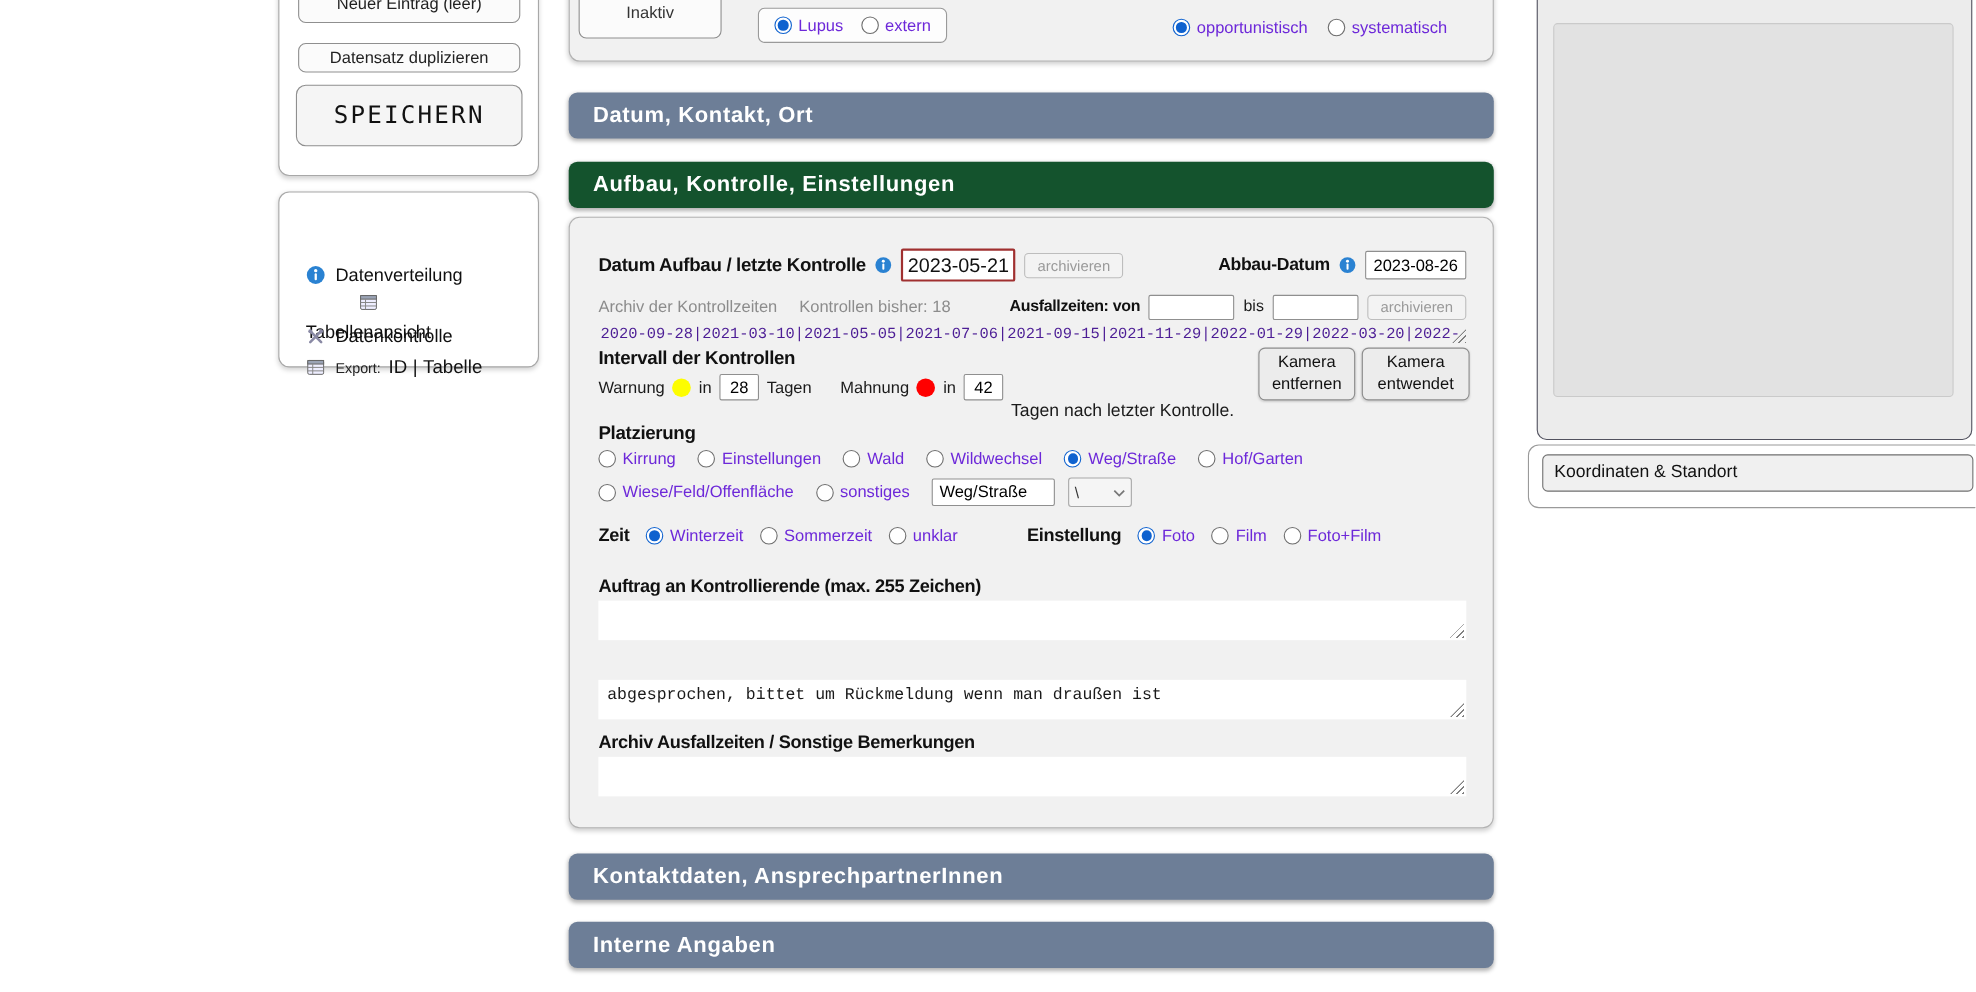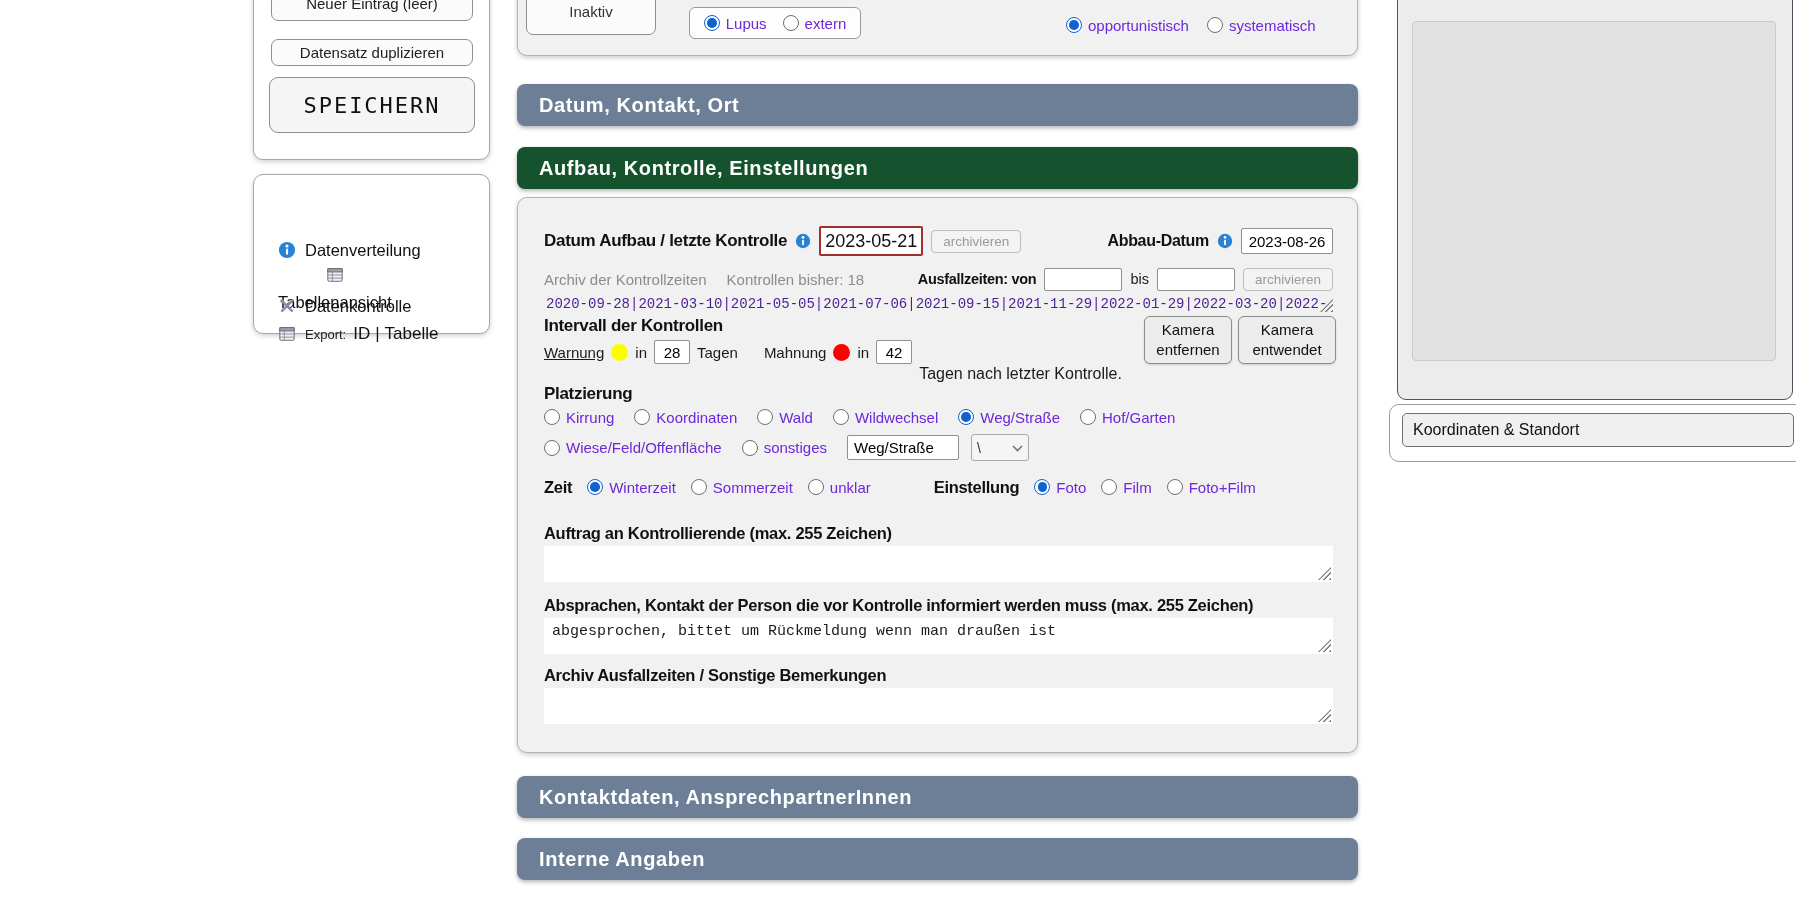--- a/index.html
+++ b/index.html
@@ -182,21 +182,21 @@
     </div>
 
     <div class="abs" style="left:28px;top:96px;width:787px;height:19px;overflow:hidden;white-space:nowrap;">
       <span class="mono" style="font-size:14px;color:#4c1d95;">2020-09-28|2021-03-10|2021-05-05|2021-07-06|2021-09-15|2021-11-29|2022-01-29|2022-03-20|2022-</span>
       <span class="grip" style="right:0;bottom:1px;"></span>
     </div>
 
     <div class="abs blab" style="left:26px;top:118px;font-size:17px;">Intervall der Kontrollen</div>
 
     <div class="abs row" style="left:26px;top:140px;height:28px;gap:7px;">
-      <span style="font-size:15px;text-decoration:underline;">Warnung</span>
+      <span style="font-size:15px;">Warnung</span>
       <span class="dot" style="background:#fdfd00;"></span>
       <span style="font-size:15px;">in</span>
       <input class="tin" style="width: 36px; height: 24px; font-size: 15px; text-align: center;" value="28">
       <span style="font-size:15px;">Tagen</span>
       <span style="width:12px;"></span>
       <span style="font-size:15px;">Mahnung</span>
       <span class="dot" style="background:#ff0000;"></span>
       <span style="font-size:15px;">in</span>
       <input class="tin" style="width: 36px; height: 24px; font-size: 15px; text-align: center;" value="42">
       <span style="font-size:16px;margin-top:44px;">Tagen nach letzter Kontrolle.</span>
@@ -206,21 +206,21 @@
     <button class="cam-btn" style="left:720px;top:118px;width:98px;height:48px;">Kamera entwendet</button>
 
     <div class="abs blab" style="left:26px;top:186px;font-size:17px;">Platzierung</div>
     <div class="abs row" style="left:26px;top:208px;height:22px;gap:20px;">
       <span class="opt">
           <span class="rb"></span>
           <span class="olbl">Kirrung</span>
         </span>
       <span class="opt">
           <span class="rb"></span>
-          <span class="olbl">Koordinaten</span>
+          <span class="olbl">Einstellungen</span>
         </span>
       <span class="opt">
           <span class="rb"></span>
           <span class="olbl">Wald</span>
         </span>
       <span class="opt">
           <span class="rb"></span>
           <span class="olbl">Wildwechsel</span>
         </span>
       <span class="opt">
@@ -280,21 +280,20 @@
           <span class="olbl">Foto+Film</span>
         </span>
     </div>
 
     <div class="abs blab" style="left:26px;top:326px;font-size:16.5px;">Auftrag an Kontrollierende (max. 255 Zeichen)</div>
     <div class="ta-wrap" style="left:26px;top:348px;width:789px;height:36px;">
       <textarea style=""></textarea>
       <span class="grip"></span>
     </div>
 
-    <div class="abs blab" style="left:26px;top:398px;font-size:16.5px;">Absprachen, Kontakt der Person die vor Kontrolle informiert werden muss (max. 255 Zeichen)</div>
     <div class="ta-wrap" style="left:26px;top:420px;width:789px;height:36px;">
       <textarea style="">abgesprochen, bittet um Rückmeldung wenn man draußen ist</textarea>
       <span class="grip"></span>
     </div>
 
     <div class="abs blab" style="left:26px;top:468px;font-size:16.5px;">Archiv Ausfallzeiten / Sonstige Bemerkungen</div>
     <div class="ta-wrap" style="left:26px;top:490px;width:789px;height:36px;">
       <textarea style=""></textarea>
       <span class="grip"></span>
     </div>

